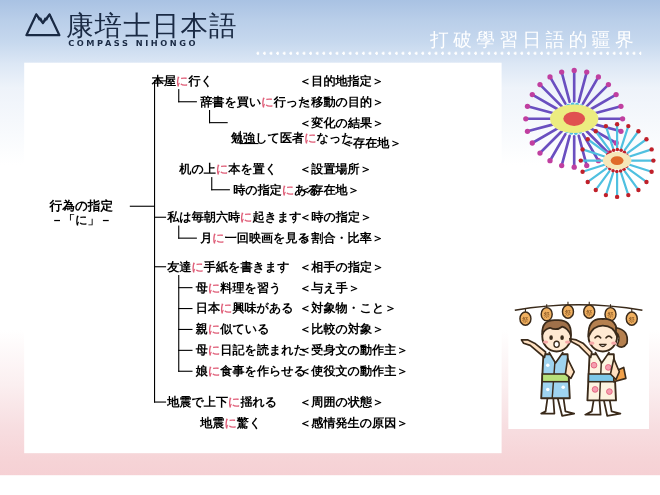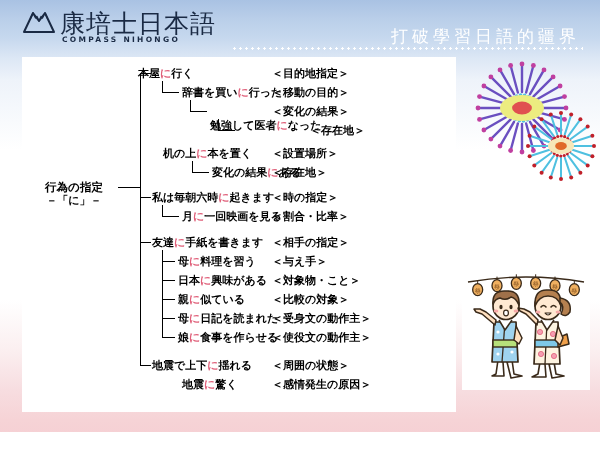--- a/index.html
+++ b/index.html
@@ -234,21 +234,21 @@
           <span>勉強して医者</span><span class="ni">に</span><span>なった</span>
         </span>
       </div>
       <div class="row" id="row-r5" style="left: 141px; top: 88px;">
         <span class="sentence">
           <span>机の上</span><span class="ni">に</span><span>本を置く</span>
         </span>
       </div>
       <div class="row" id="row-r6" style="left: 190px; top: 107px;">
         <span class="sentence">
-          <span>変化の結果</span><span class="ni">に</span><span>ある</span>
+          <span>時の指定</span><span class="ni">に</span><span>ある</span>
         </span>
       </div>
       <div class="row" id="row-r7" style="left: 130px; top: 132px;">
         <span class="sentence">
           <span>私は毎朝六時</span><span class="ni">に</span><span>起きます</span>
         </span>
       </div>
       <div class="row" id="row-r8" style="left: 160px; top: 151px;">
         <span class="sentence">
           <span>月</span><span class="ni">に</span><span>一回映画を見る</span>

